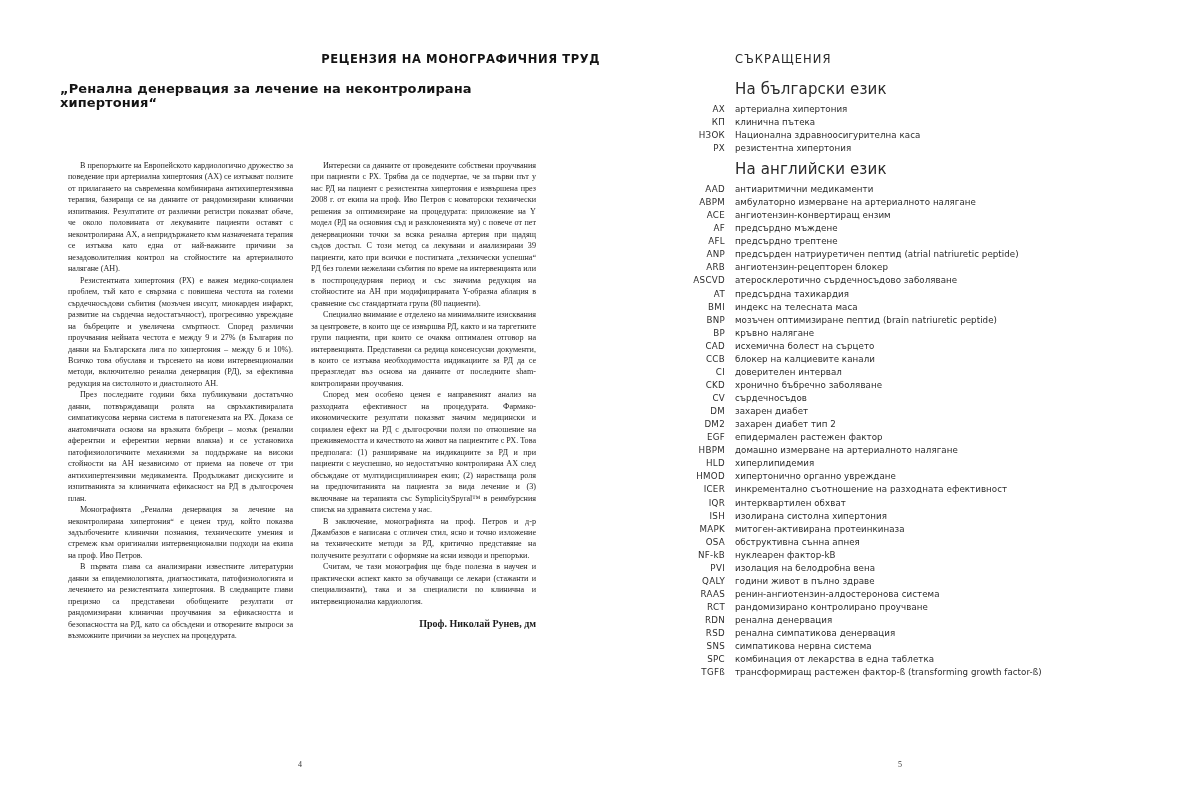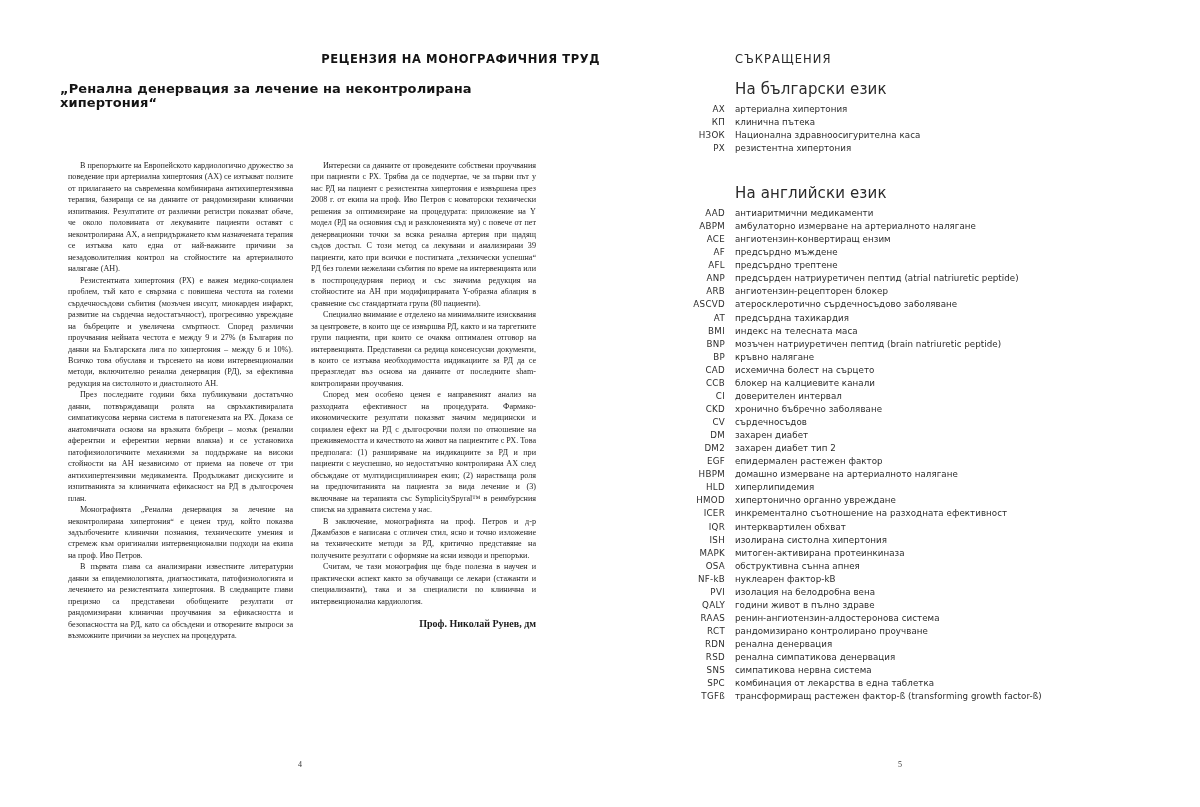--- a/index.html
+++ b/index.html
@@ -121,21 +121,21 @@
     margin-top: 0;
     margin-bottom: 5px;
     font-weight: normal;
   }
   .abbr-block {
     position: absolute;
     left: 0;
     width: 600px;
   }
   .abbr-block.bg { top: 80px; }
-  .abbr-block.en { top: 184px; }
+  .abbr-block.en { top: 160px; }
 
   table.abbr {
     border-collapse: collapse;
     width: 600px;
   }
   table.abbr td {
     font-family: "DejaVu Sans", sans-serif;
     font-size: 8.7px;
     color: #2c2c2c;
     padding: 0;
@@ -255,21 +255,21 @@
             <tr>
               <td class="key">AT</td>
               <td class="val">предсърдна тахикардия</td>
             </tr>
             <tr>
               <td class="key">BMI</td>
               <td class="val">индекс на телесната маса</td>
             </tr>
             <tr>
               <td class="key">BNP</td>
-              <td class="val">мозъчен натриуретичен пептид (brain natriuretic peptide)</td>
+              <td class="val">мозъчен оптимизиране пептид (brain natriuretic peptide)</td>
             </tr>
             <tr>
               <td class="key">BP</td>
               <td class="val">кръвно налягане</td>
             </tr>
             <tr>
               <td class="key">CAD</td>
               <td class="val">исхемична болест на сърцето</td>
             </tr>
             <tr>

